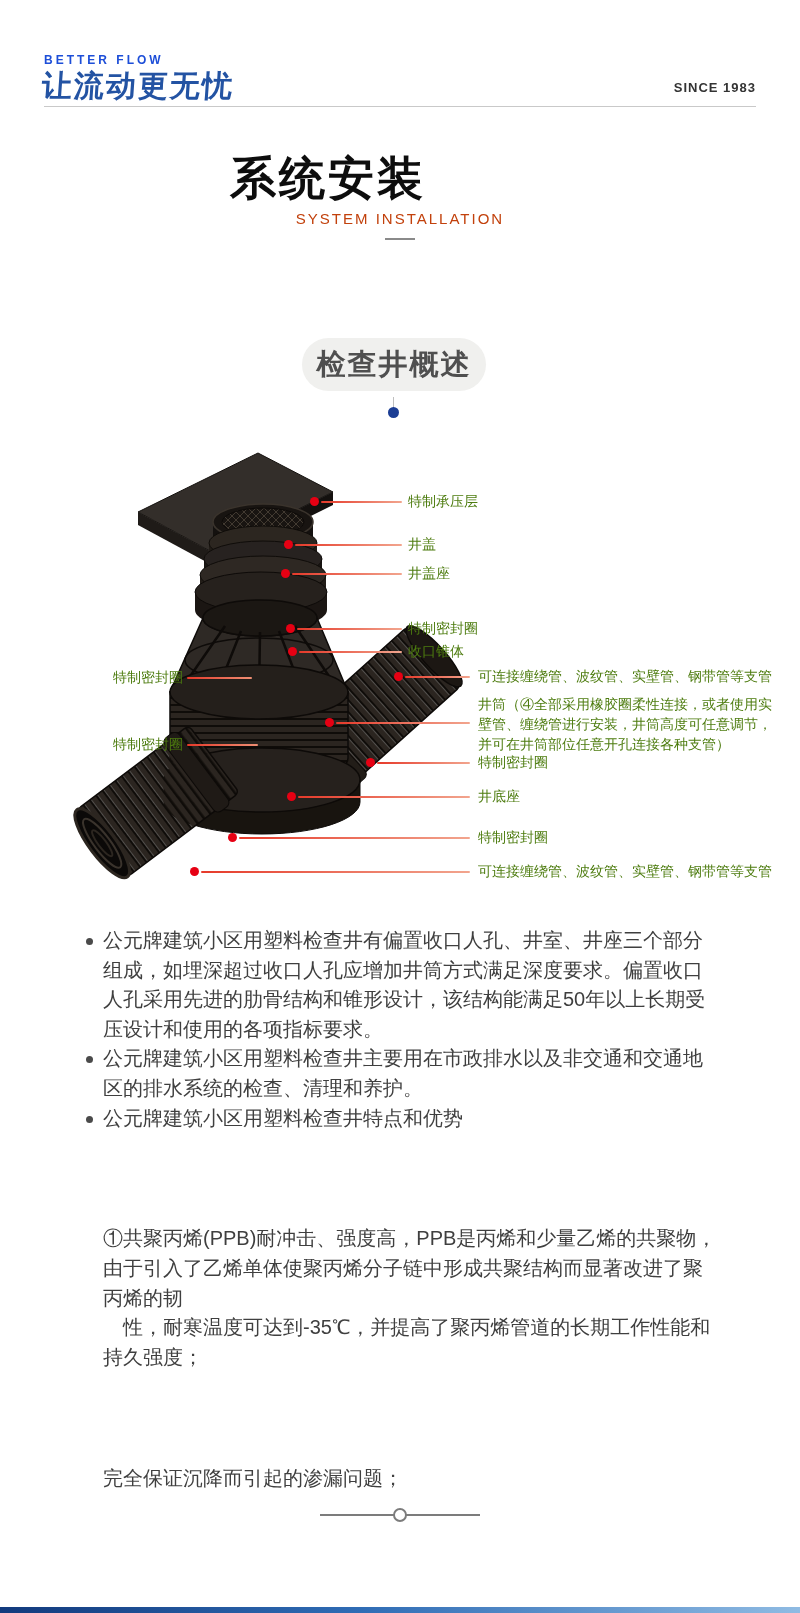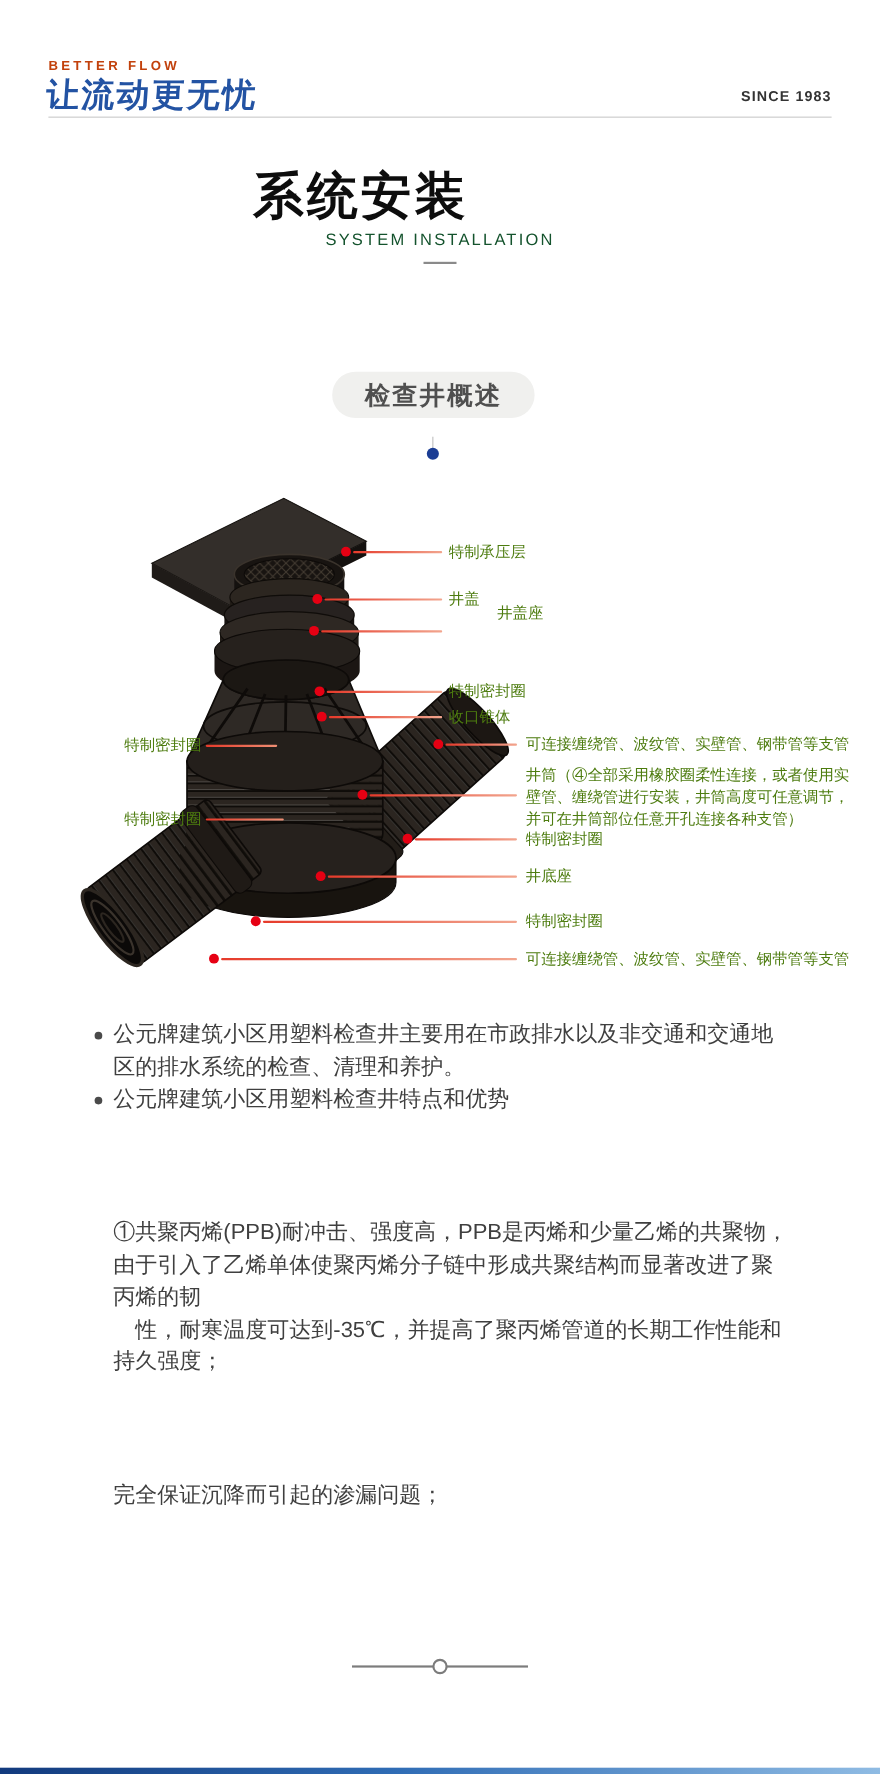--- a/index.html
+++ b/index.html
@@ -1,32 +1,32 @@
 <!DOCTYPE html>
 <html><head>
 <meta charset="utf-8">
 <style>
   html,body{margin:0;padding:0;background:#ffffff;}
   body{width:800px;height:1613px;position:relative;font-family:"Liberation Sans",sans-serif;}
   .page{position:absolute;left:0;top:0;width:800px;height:1613px;overflow:hidden;background:#fff;}
 
   
-  .hdr-tagline{position:absolute;left:44px;top:53px;font-size:12px;font-weight:700;letter-spacing:3px;color:#c2410c;}
+  .hdr-tagline{position:absolute;left:44px;top:53px;font-size:12px;font-weight:700;letter-spacing:3px;color:#1d4ed8;}
   .hdr-logo{position:absolute;left:42px;top:66px;font-size:30px;font-weight:800;color:#2353a3;letter-spacing:2px;transform:skewX(-4deg);}
   .hdr-since{position:absolute;right:44px;top:80px;font-size:13px;font-weight:600;color:#333;letter-spacing:1px;}
   .hdr-rule{position:absolute;left:44px;top:106px;width:712px;height:1px;background:#c9c9c9;}
 
   
   .title-zh{position:absolute;left:0;top:148px;width:656px;text-align:center;font-size:46px;font-weight:800;color:#0d0d0d;letter-spacing:3px;}
-  .title-en{position:absolute;left:0;top:210px;width:800px;text-align:center;font-size:15px;font-weight:500;color:#14532d;letter-spacing:2px;}
+  .title-en{position:absolute;left:0;top:210px;width:800px;text-align:center;font-size:15px;font-weight:500;color:#c2410c;letter-spacing:2px;}
   .title-rule{position:absolute;left:385px;top:238px;width:30px;height:2px;background:#8a8a8a;}
 
   
-  .badge{position:absolute;left:302px;top:338px;width:184px;height:42px;background:#f0f0ee;border-radius:30px;
-         display:flex;align-items:center;justify-content:center;font-size:23px;font-weight:700;color:#4f4f4f;letter-spacing:2px;}
+  .badge{position:absolute;left:302px;top:338px;width:184px;height:53px;background:#f0f0ee;border-radius:30px;
+         display:flex;align-items:center;justify-content:center;font-size:29px;font-weight:700;color:#4f4f4f;letter-spacing:2px;}
   .badge-stem{position:absolute;left:393px;top:397px;width:1px;height:12px;background:#bfbfbf;}
   .badge-dot{position:absolute;left:388px;top:407px;width:11px;height:11px;border-radius:50%;background:#1b3d94;}
 
   
   .well-svg{position:absolute;left:60px;top:440px;}
   .c-line{position:absolute;height:2px;border-radius:1px;background:linear-gradient(to right,#e63a2a,#f2a58e);}
   .c-line.rev{background:linear-gradient(to right,#e63a2a,#ef8f74);}
   .c-dot{position:absolute;width:9px;height:9px;border-radius:50%;background:#e60013;}
   .c-label{position:absolute;font-size:14px;line-height:19px;font-weight:400;color:#4d7c0f;white-space:nowrap;}
   .c-label.wrap{white-space:normal;width:300px;line-height:20px;}
@@ -136,21 +136,21 @@
   <div class="c-dot" style="left:310px;top:497px;"></div>
   <div class="c-line" style="left:321px;top:501px;width:81px;"></div>
   <div class="c-label" style="left:408px;top:492px;">特制承压层</div>
 
   <div class="c-dot" style="left:284px;top:540px;"></div>
   <div class="c-line" style="left:295px;top:544px;width:107px;"></div>
   <div class="c-label" style="left:408px;top:535px;">井盖</div>
 
   <div class="c-dot" style="left:281px;top:569px;"></div>
   <div class="c-line" style="left:292px;top:573px;width:110px;"></div>
-  <div class="c-label" style="left:408px;top:548px;margin-left:44px;">井盖座</div>
+  <div class="c-label" style="left:408px;top:564px;">井盖座</div>
 
   <div class="c-dot" style="left:286px;top:624px;"></div>
   <div class="c-line" style="left:297px;top:628px;width:105px;"></div>
   <div class="c-label" style="left:408px;top:619px;">特制密封圈</div>
 
   <div class="c-dot" style="left:288px;top:647px;"></div>
   <div class="c-line" style="left:299px;top:651px;width:103px;"></div>
   <div class="c-label" style="left:408px;top:642px;">收口锥体</div>
 
   <div class="c-dot" style="left:394px;top:672px;"></div>
@@ -178,20 +178,21 @@
   <div class="c-label" style="left:478px;top:862px;">可连接缠绕管、波纹管、实壁管、钢带管等支管</div>
 
   <div class="c-label left" style="left:95px;top:668px;">特制密封圈</div>
   <div class="c-line rev" style="left:187px;top:677px;width:65px;"></div>
 
   <div class="c-label left" style="left:95px;top:735px;">特制密封圈</div>
   <div class="c-line rev" style="left:187px;top:744px;width:71px;"></div>
 
   <div class="content">
     <ul>
+      <li>公元牌建筑小区用塑料检查井有偏置收口人孔、井室、井座三个部分组成，如埋深超过收口人孔应增加井筒方式满足深度要求。偏置收口人孔采用先进的肋骨结构和锥形设计，该结构能满足50年以上长期受压设计和使用的各项指标要求。</li>
       <li>公元牌建筑小区用塑料检查井主要用在市政排水以及非交通和交通地区的排水系统的检查、清理和养护。</li>
       <li>公元牌建筑小区用塑料检查井特点和优势</li>
     </ul>
     <div class="features">
       <div class="feature">①共聚丙烯(PPB)耐冲击、强度高，PPB是丙烯和少量乙烯的共聚物，由于引入了乙烯单体使聚丙烯分子链中形成共聚结构而显著改进了聚丙烯的韧
 　性，耐寒温度可达到-35℃，并提高了聚丙烯管道的长期工作性能和持久强度；</div>
       <div class="feature">完全保证沉降而引起的渗漏问题；</div>
       
       
     </div>

